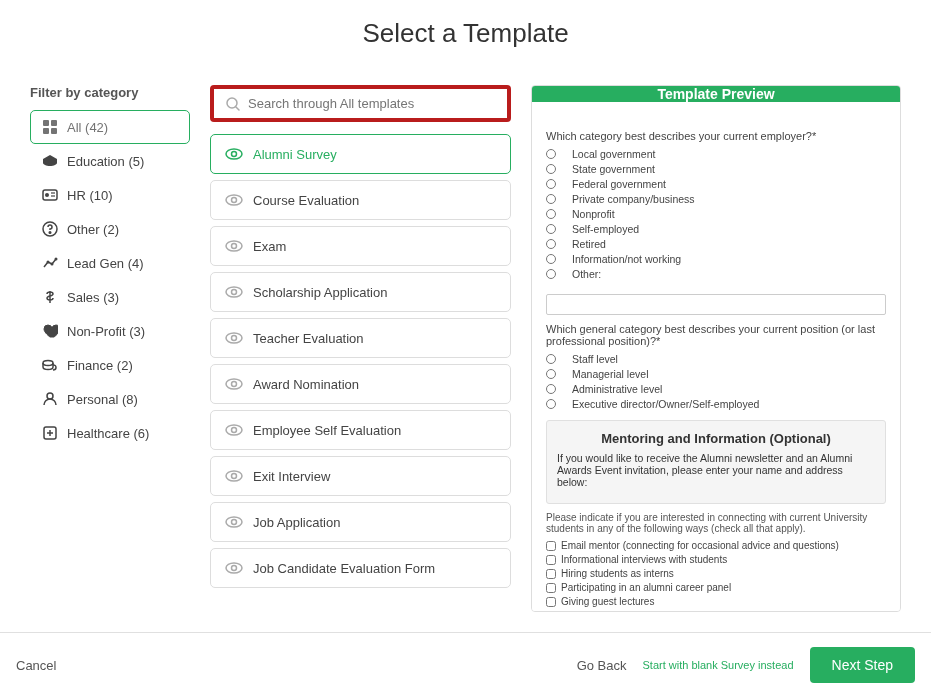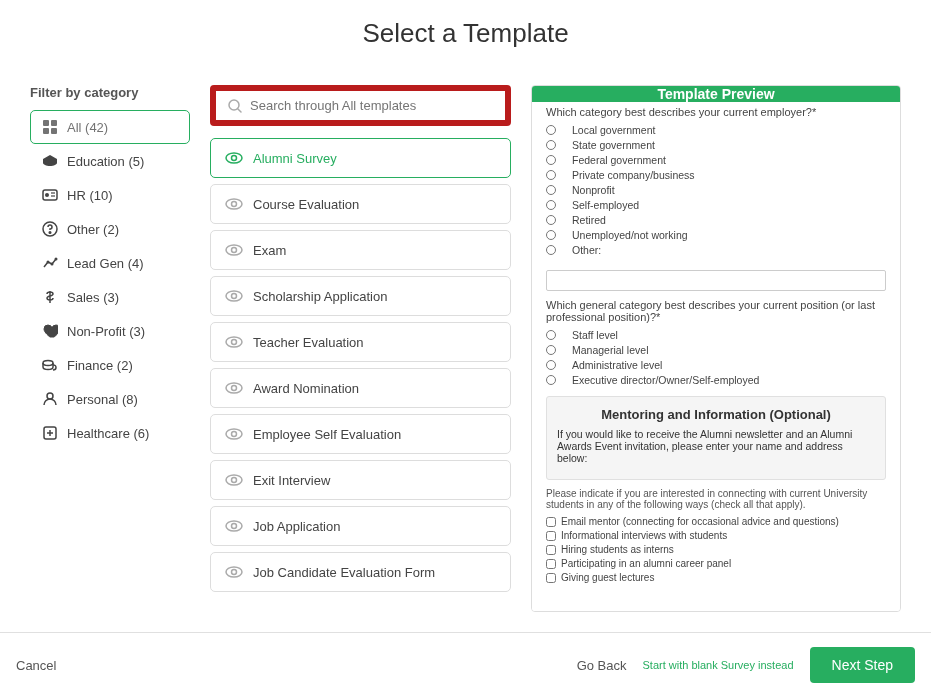--- a/index.html
+++ b/index.html
@@ -14,34 +14,34 @@
 
     
     .sidebar { width: 160px; flex-shrink: 0; }
     .sidebar-header { font-size: 13px; font-weight: 600; color: #555; margin-bottom: 10px; }
     .sidebar-item { display: flex; align-items: center; gap: 8px; padding: 7px 10px; border-radius: 5px; cursor: pointer; font-size: 13px; color: #444; border: 1.5px solid transparent; }
     .sidebar-item.active { border: 1.5px solid #27ae60; color: #737373; background: #fff; border-radius: 5px; }
     .sidebar-icon { width: 18px; height: 18px; display: inline-flex; align-items: center; justify-content: center; flex-shrink: 0; }
 
     
     .center-panel { flex: 1; display: flex; flex-direction: column; gap: 0; min-width: 0; }
-    .search-bar { display: flex; align-items: center; border: 6px solid #b91c1c; border-radius: 4px; padding: 7px 12px; gap: 8px; margin-bottom: 12px; background: #fff; }
+    .search-bar { display: flex; align-items: center; border: 4px solid #b91c1c; border-radius: 4px; padding: 7px 12px; gap: 8px; margin-bottom: 12px; background: #fff; }
     .search-bar input { border: none; outline: none; flex: 1; font-size: 13px; color: #999; }
     .search-icon-svg { color: #aaa; }
 
     .template-list { display: flex; flex-direction: column; gap: 6px; overflow-y: auto; flex: 1; }
     .template-item { display: flex; align-items: center; gap: 10px; padding: 10px 14px; border: 1.5px solid #ddd; border-radius: 5px; cursor: pointer; font-size: 13px; color: #444; background: #fff; }
     .template-item.selected { border: 1.5px solid #27ae60; color: #27ae60; }
     .template-eye { width: 18px; height: 18px; color: #aaa; flex-shrink: 0; }
     .template-item.selected .template-eye { color: #27ae60; }
 
     
     .preview-panel { width: 370px; flex-shrink: 0; border: 1px solid #ddd; border-radius: 4px; overflow: hidden; display: flex; flex-direction: column; }
     .preview-header { background: #27ae60; color: #fff; text-align: center; padding: 0; font-size: 14px; font-weight: 600; }
-    .preview-body { flex: 1; overflow-y: auto; padding: 4px 14px; background: #fff; font-size: 11px; color: #444; }
+    .preview-body { flex: 1; overflow-y: auto; padding: 28px 14px; background: #fff; font-size: 11px; color: #444; }
     .preview-body p { margin-bottom: 6px; font-weight: 500; font-size: 11px; }
     .preview-radio-group { margin-bottom: 10px; }
     .preview-radio-item { display: flex; align-items: center; gap: 16px; margin-bottom: 3px; font-size: 10.5px; }
     .preview-radio-item input[type=radio] { width: 10px; height: 10px; }
     .preview-text-input { width: 100%; border: 1px solid #ccc; border-radius: 2px; padding: 4px; font-size: 10px; margin-top: 4px; margin-bottom: 8px; }
     .preview-mentoring-box { background: #f5f5f5; border: 1px solid #e0e0e0; padding: 10px; margin: 8px 0; border-radius: 3px; }
     .preview-mentoring-title { font-size: 13px; font-weight: 600; color: #333; text-align: center; margin-bottom: 6px; }
     .preview-mentoring-subtitle { font-size: 10.5px; color: #333; font-weight: 500; margin-bottom: 5px; }
     .preview-mentoring-desc { font-size: 10px; color: #555; margin-bottom: 6px; }
     .preview-checkbox-item { display: flex; align-items: flex-start; gap: 5px; margin-bottom: 3px; font-size: 10px; }
@@ -279,21 +279,21 @@
             <div class="preview-radio-item">
               <input type="radio" name="employer" style="">
               <span>Self-employed</span>
             </div>
             <div class="preview-radio-item">
               <input type="radio" name="employer" style="">
               <span>Retired</span>
             </div>
             <div class="preview-radio-item">
               <input type="radio" name="employer" style="">
-              <span>Unemployed/not working</span>
+              <span>Information/not working</span>
             </div>
             <div class="preview-radio-item">
               <input type="radio" name="employer" style="">
               <span>Other:</span>
             </div>
           </div>
         <input type="text" class="preview-text-input" style="">
         <p>Which general category best describes your current position (or last professional position)?*</p>
         <div class="preview-radio-group" id="position-options">
             <div class="preview-radio-item">

